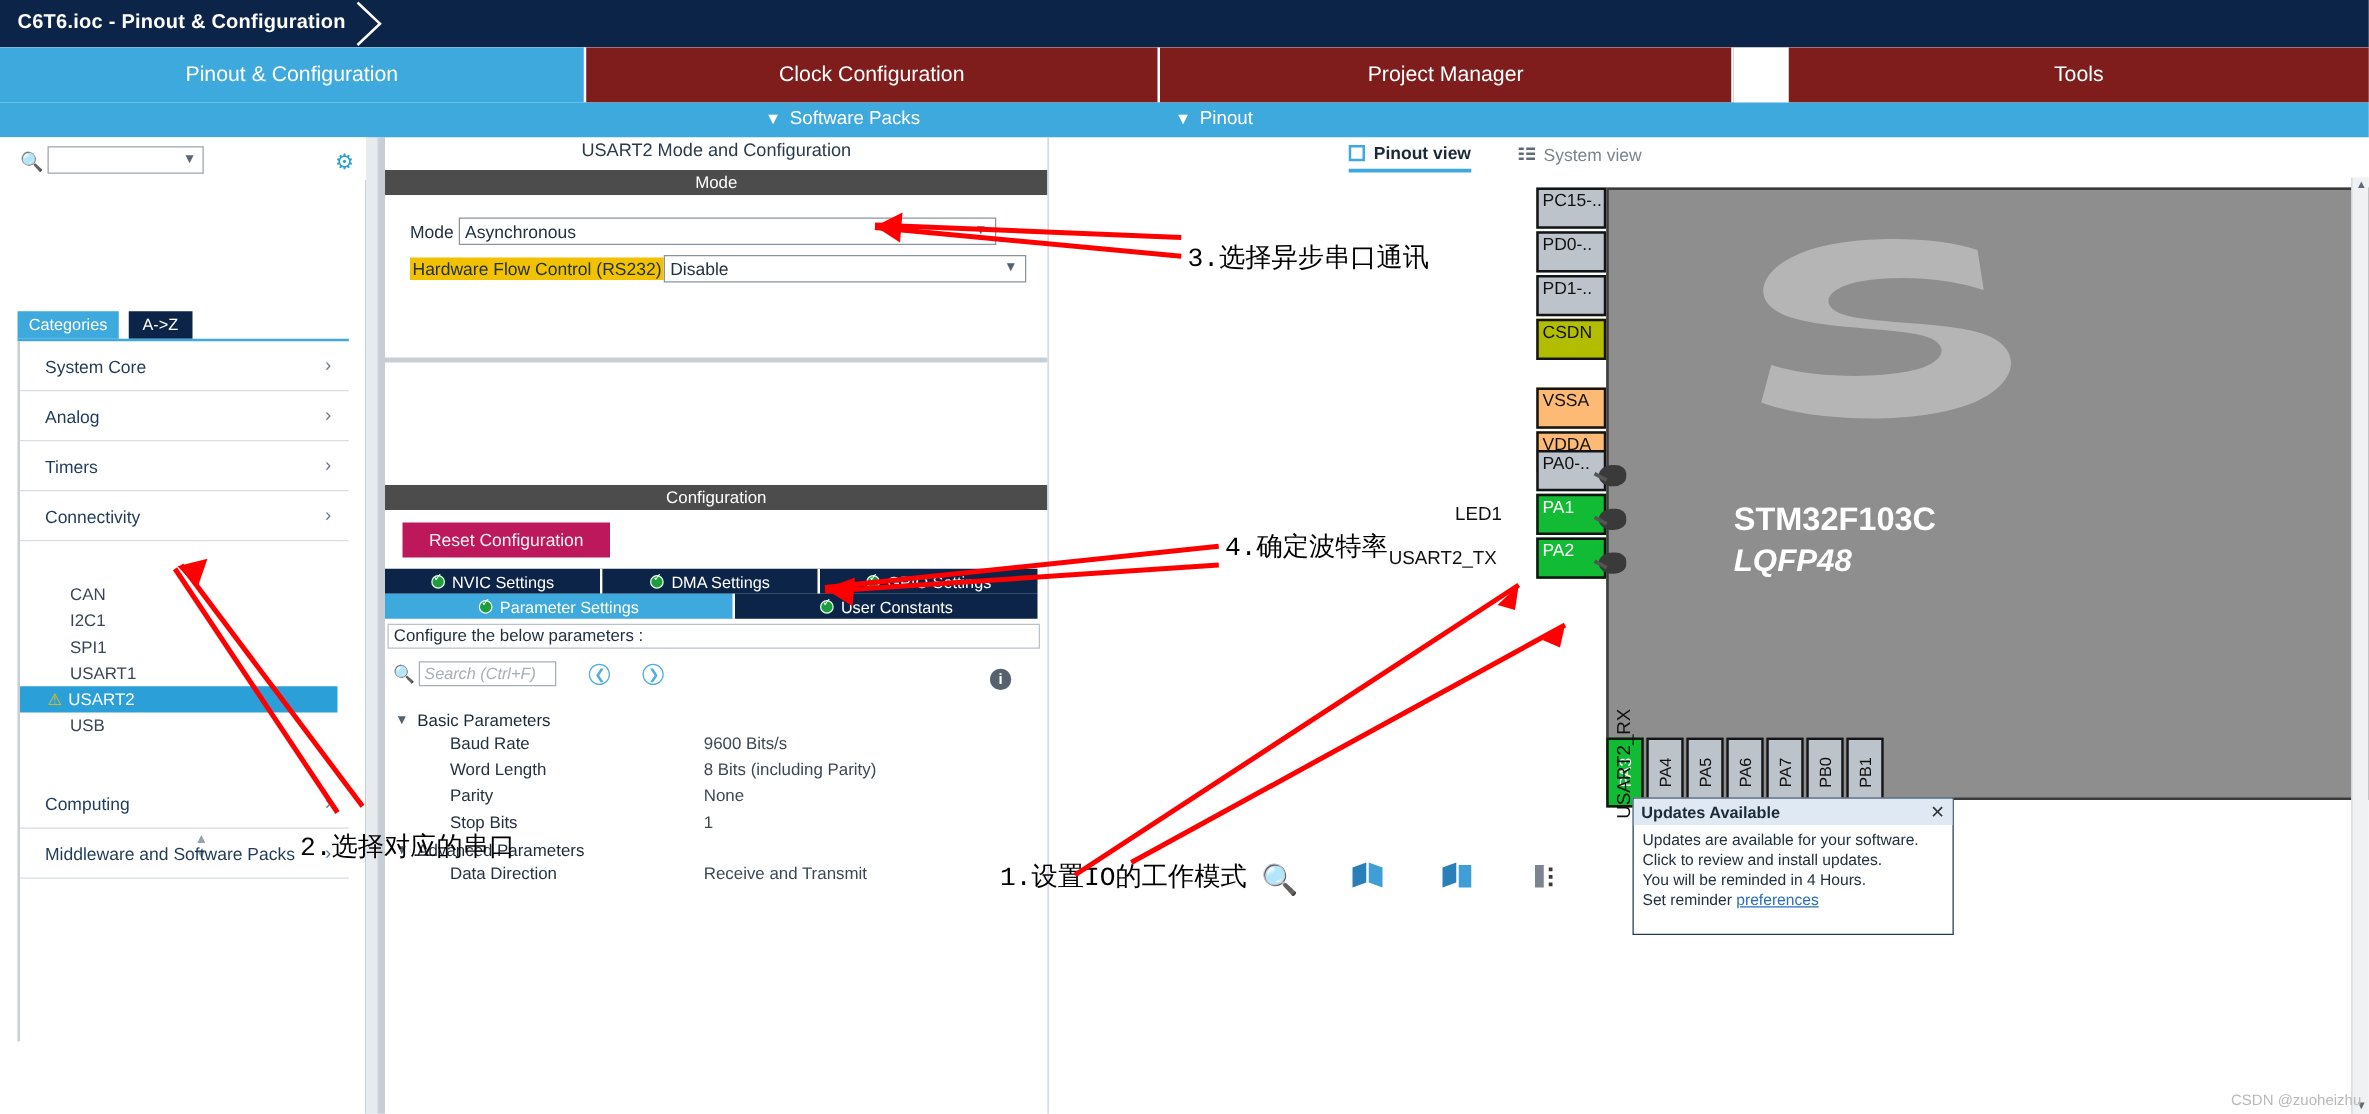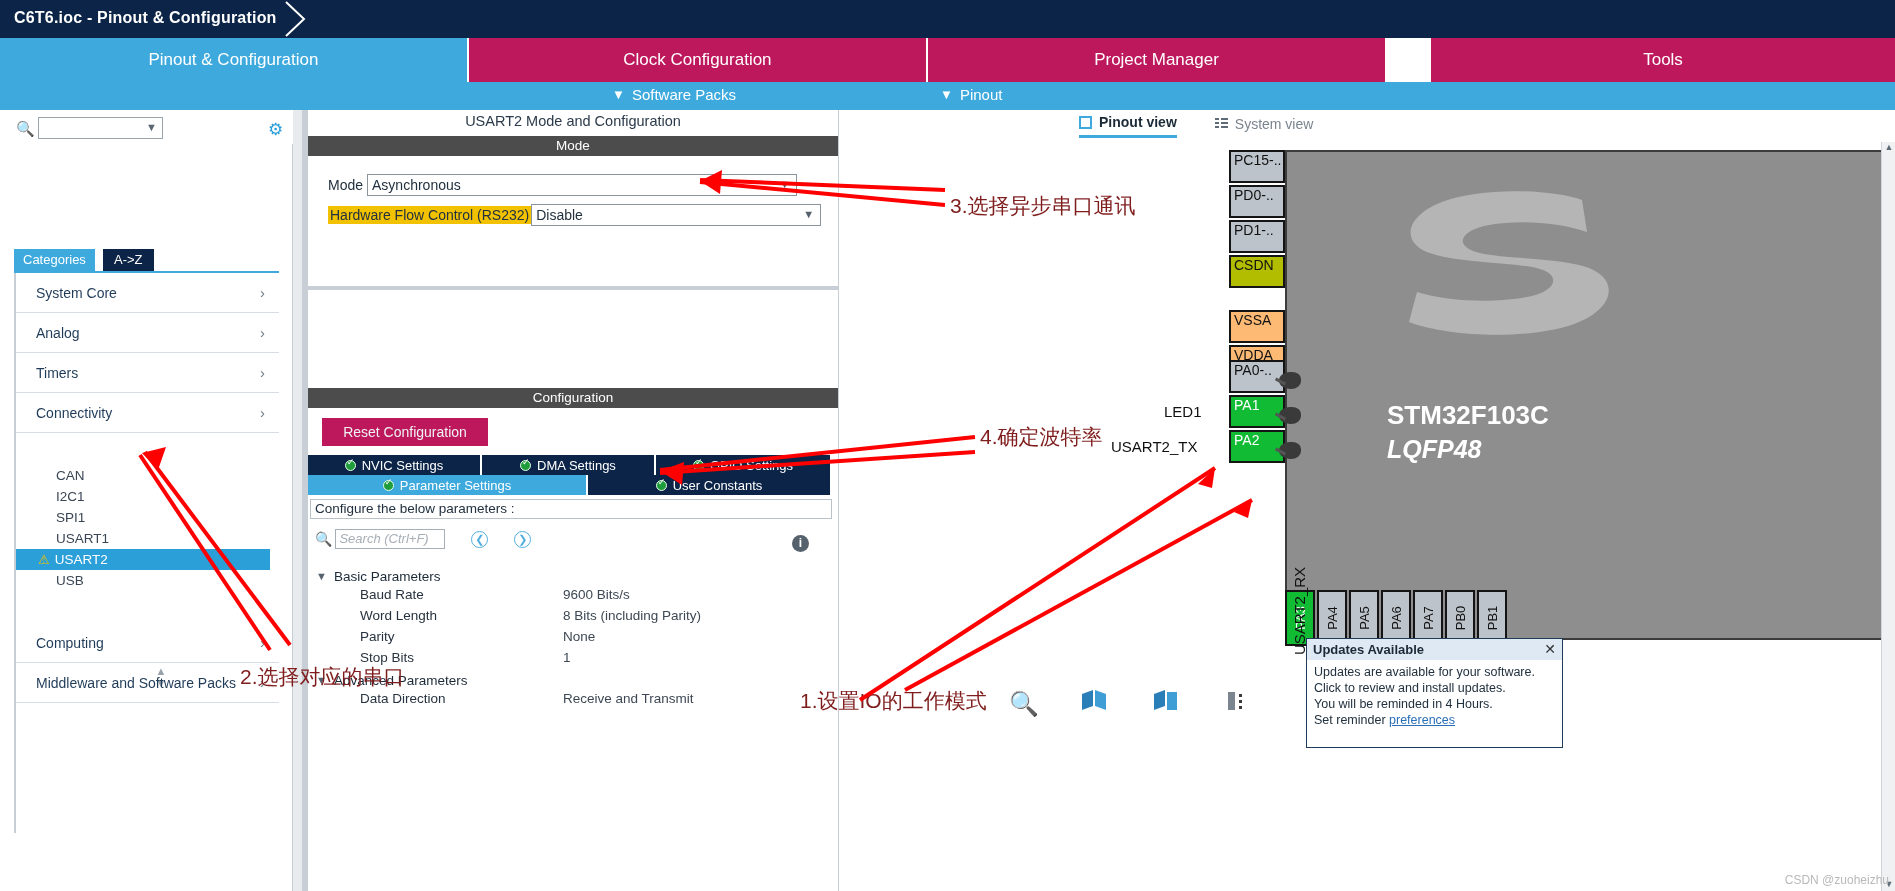--- a/index.html
+++ b/index.html
@@ -26,21 +26,21 @@
   #titlebar .chev svg { display: block; }
 
   
   #maintabs {
     position: absolute; left: 0; top: 38px; width: 1895px; height: 44px;
     background: #ffffff; display: flex;
   }
   #maintabs .mtab {
     height: 44px; display: flex; align-items: center; justify-content: center;
     color: #ffffff; font-size: 17px;
-    background: #be185d;
+    background: #7f1d1d;
     border-right: 2px solid #ffffff;
   }
   #maintabs .mtab.active { background: #3da9dd; }
   #maintabs .mtab:nth-child(1) { width: 480px; }
   #maintabs .mtab:nth-child(2) { width: 470px; }
   #maintabs .mtab:nth-child(3) { width: 470px; }
   #maintabs .mtab:nth-child(4) { width: 475px; border-right: none; margin-left: 44px; }
 
   
   #subbar {
@@ -352,22 +352,22 @@
     background: #f0f1f3; border-left: 1px solid #cfd5db;
   }
   #rsb-v .up, #rsb-v .dn {
     position: absolute; left: 1px; width: 12px; height: 12px;
     font-size: 9px; text-align: center; color: #5f6b77;
   }
   #rsb-v .up { top: 0; } #rsb-v .dn { bottom: 0; }
 
   
   .annot {
-    position: absolute; color: #7f1d1d; font-size: 21px;
-    font-family: Liberation Sans, sans-serif; white-space: nowrap;
+    position: absolute; color: #000000; font-size: 21px;
+    font-family: Liberation Mono, monospace; white-space: nowrap;
   }
   svg.arrows {
     position: absolute; left: 0; top: 0; width: 1895px; height: 891px;
     pointer-events: none;
   }
   #watermark {
     position: absolute; right: 6px; bottom: 4px;
     font-size: 12px; color: #b9b9b9;
   }
   #taskbar-sliver {

